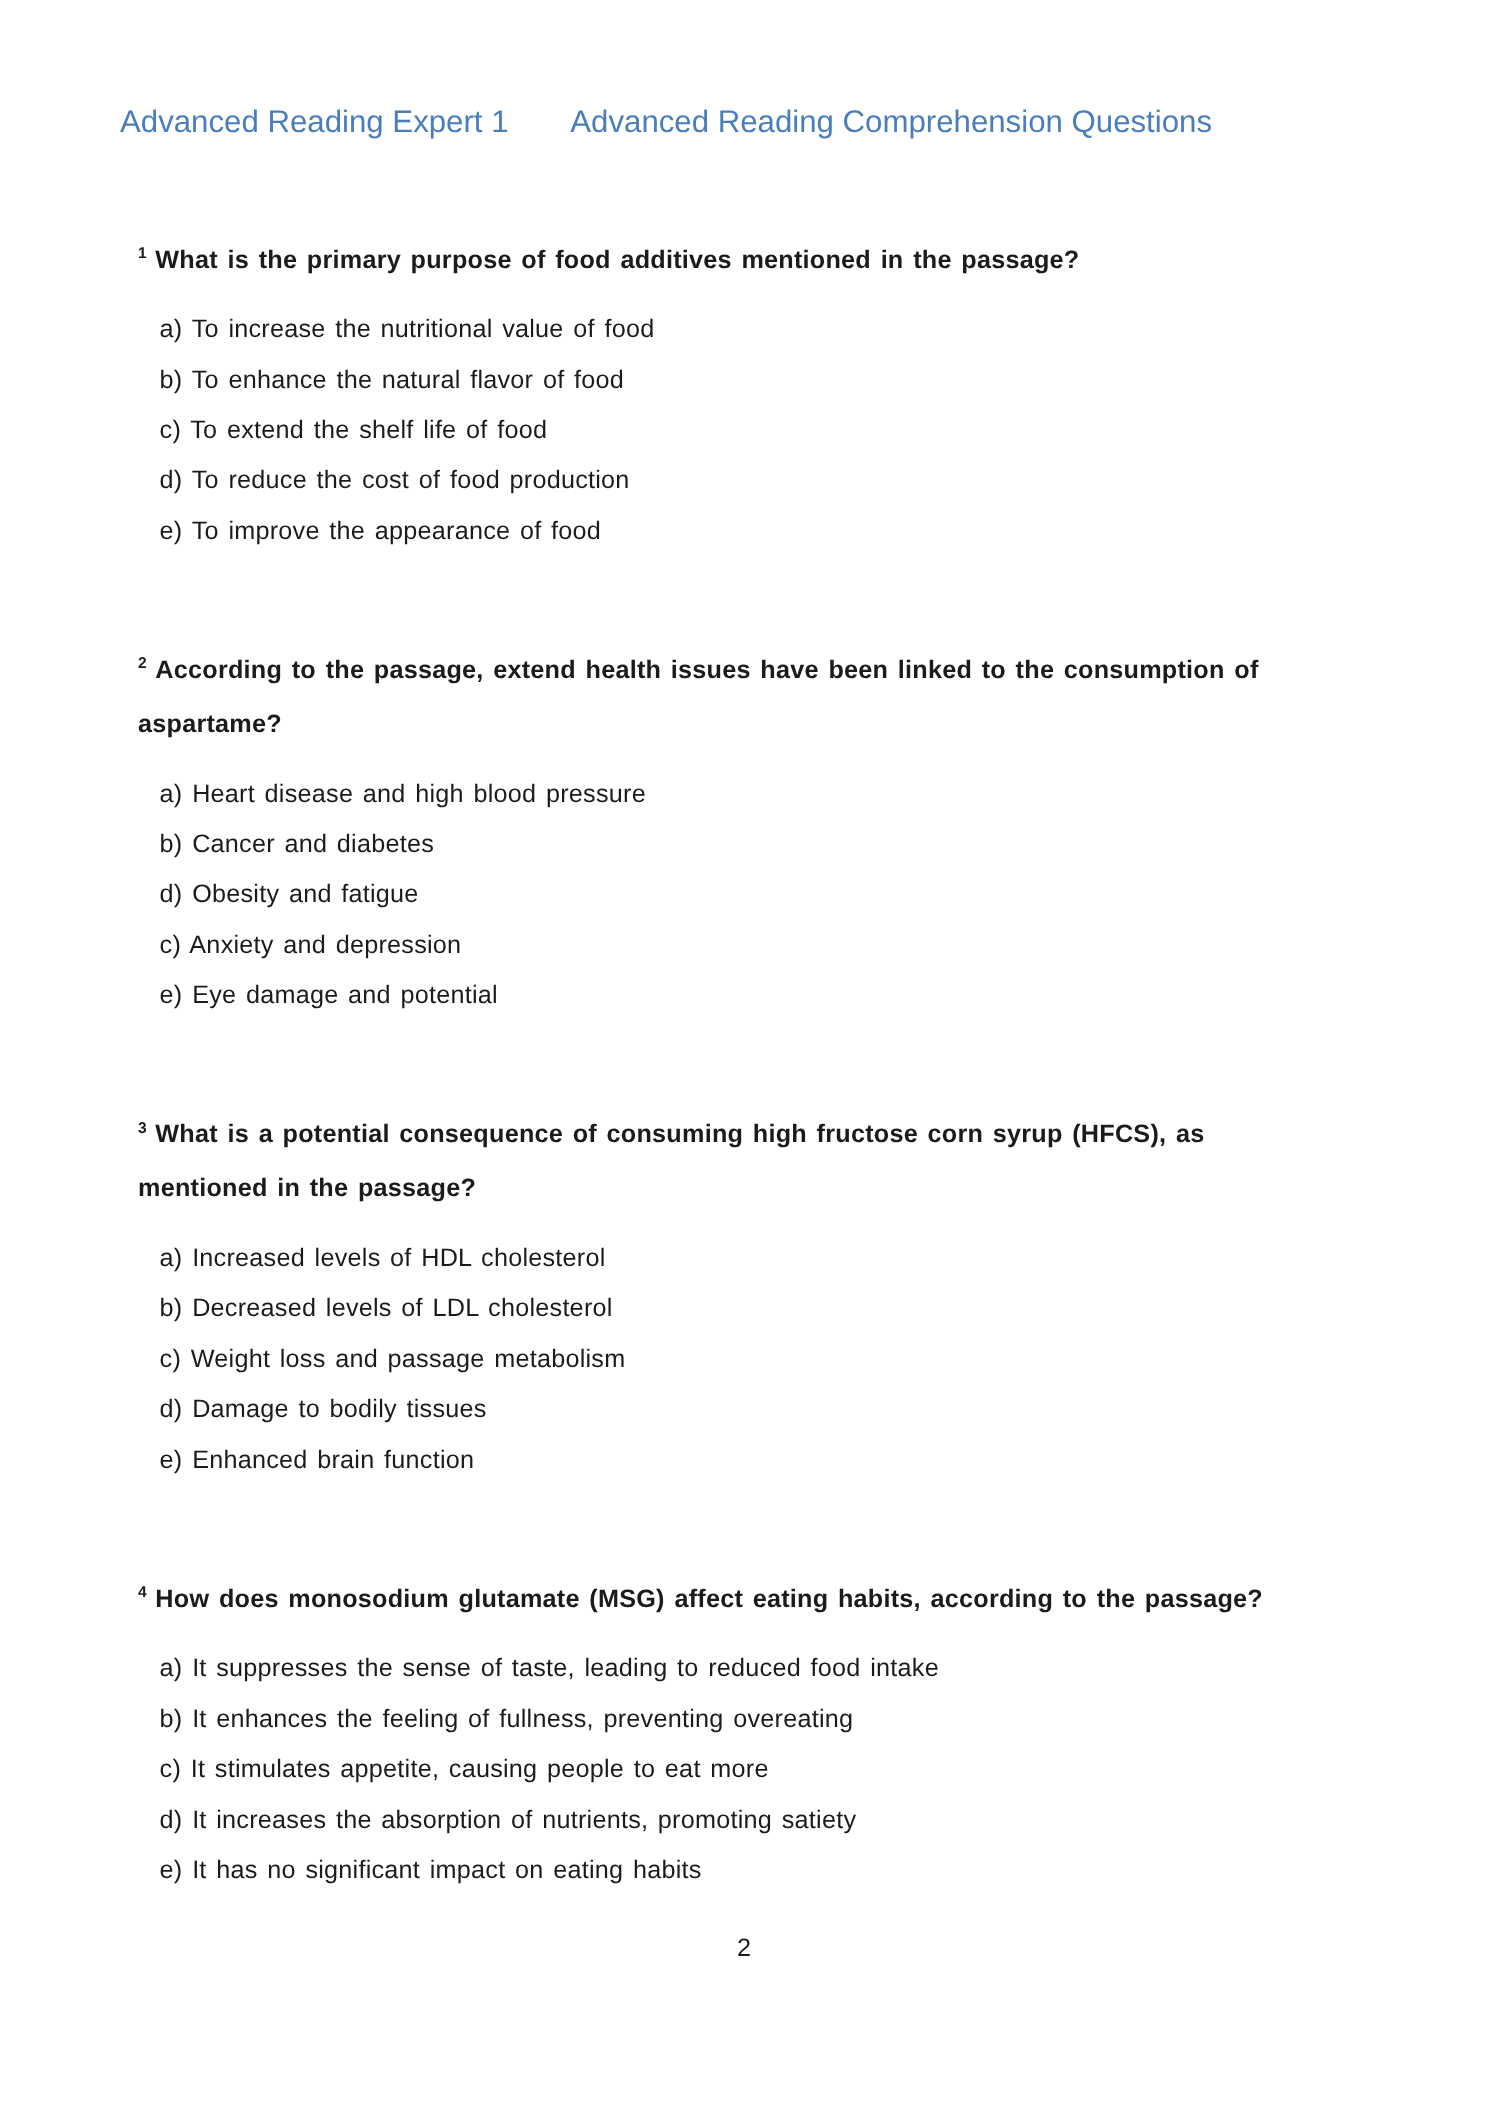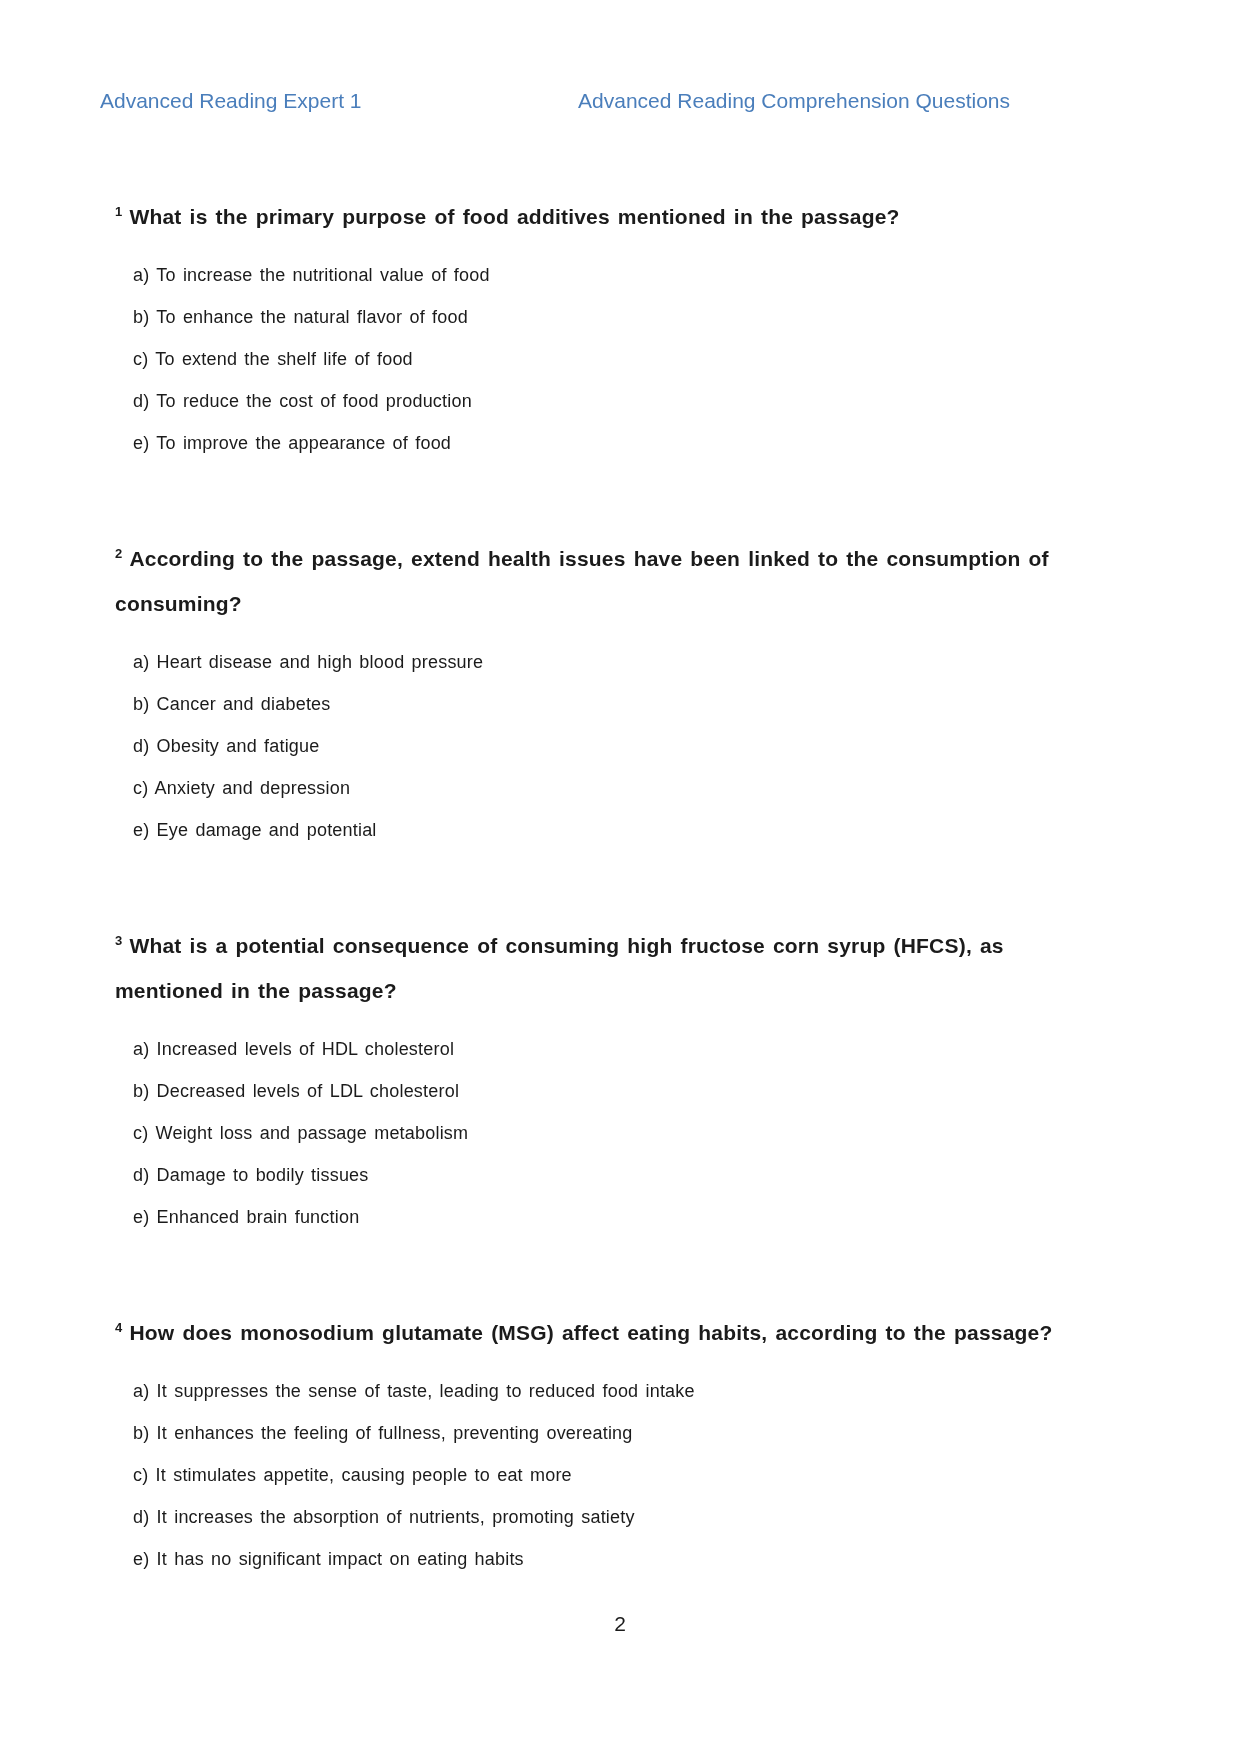--- a/index.html
+++ b/index.html
@@ -16,21 +16,21 @@
     background: #ffffff;
     box-sizing: border-box;
     padding: 88px 245px 0 100px;
     overflow: hidden;
   }
   .page-header {
     display: flex;
     justify-content: space-between;
     align-items: flex-start;
     color: #4a7ebb;
-    font-size: 21px;
+    font-size: 26px;
     line-height: 26px;
     width: 910px;
   }
   .question-block {
     margin-top: 72px;
   }
   .question-block.first {
     margin-top: 80px;
   }
   .question-text {
@@ -55,21 +55,21 @@
   }
   .q-line2:empty {
     display: none;
   }
   .options-list {
     list-style: none;
     margin: 8px 0 0 0;
     padding: 0 0 0 33px;
   }
   .option-item {
-    font-size: 18px;
+    font-size: 21px;
     font-weight: 400;
     color: #1b1b1b;
     line-height: 42px;
     white-space: nowrap;
     word-spacing: 2px;
     letter-spacing: 0.2px;
   }
   .page-footer {
     position: absolute;
     top: 1612px;
@@ -95,21 +95,21 @@
     <ul class="options-list">
       <li class="option-item">a) To increase the nutritional value of food</li>
       <li class="option-item">b) To enhance the natural flavor of food</li>
       <li class="option-item">c) To extend the shelf life of food</li>
       <li class="option-item">d) To reduce the cost of food production</li>
       <li class="option-item">e) To improve the appearance of food</li>
     </ul>
   </section>
 
   <section class="question-block">
-    <p class="question-text"><sup class="question-number">2</sup><span class="q-line1">According to the passage, extend health issues have been linked to the consumption of</span><span class="q-line2">consuming?</span></p>
+    <p class="question-text"><sup class="question-number">2</sup><span class="q-line1">According to the passage, extend health issues have been linked to the consumption of</span><span class="q-line2">aspartame?</span></p>
     <ul class="options-list">
       <li class="option-item">a) Heart disease and high blood pressure</li>
       <li class="option-item">b) Cancer and diabetes</li>
       <li class="option-item">d) Obesity and fatigue</li>
       <li class="option-item">c) Anxiety and depression</li>
       <li class="option-item">e) Eye damage and potential</li>
     </ul>
   </section>
 
   <section class="question-block">

